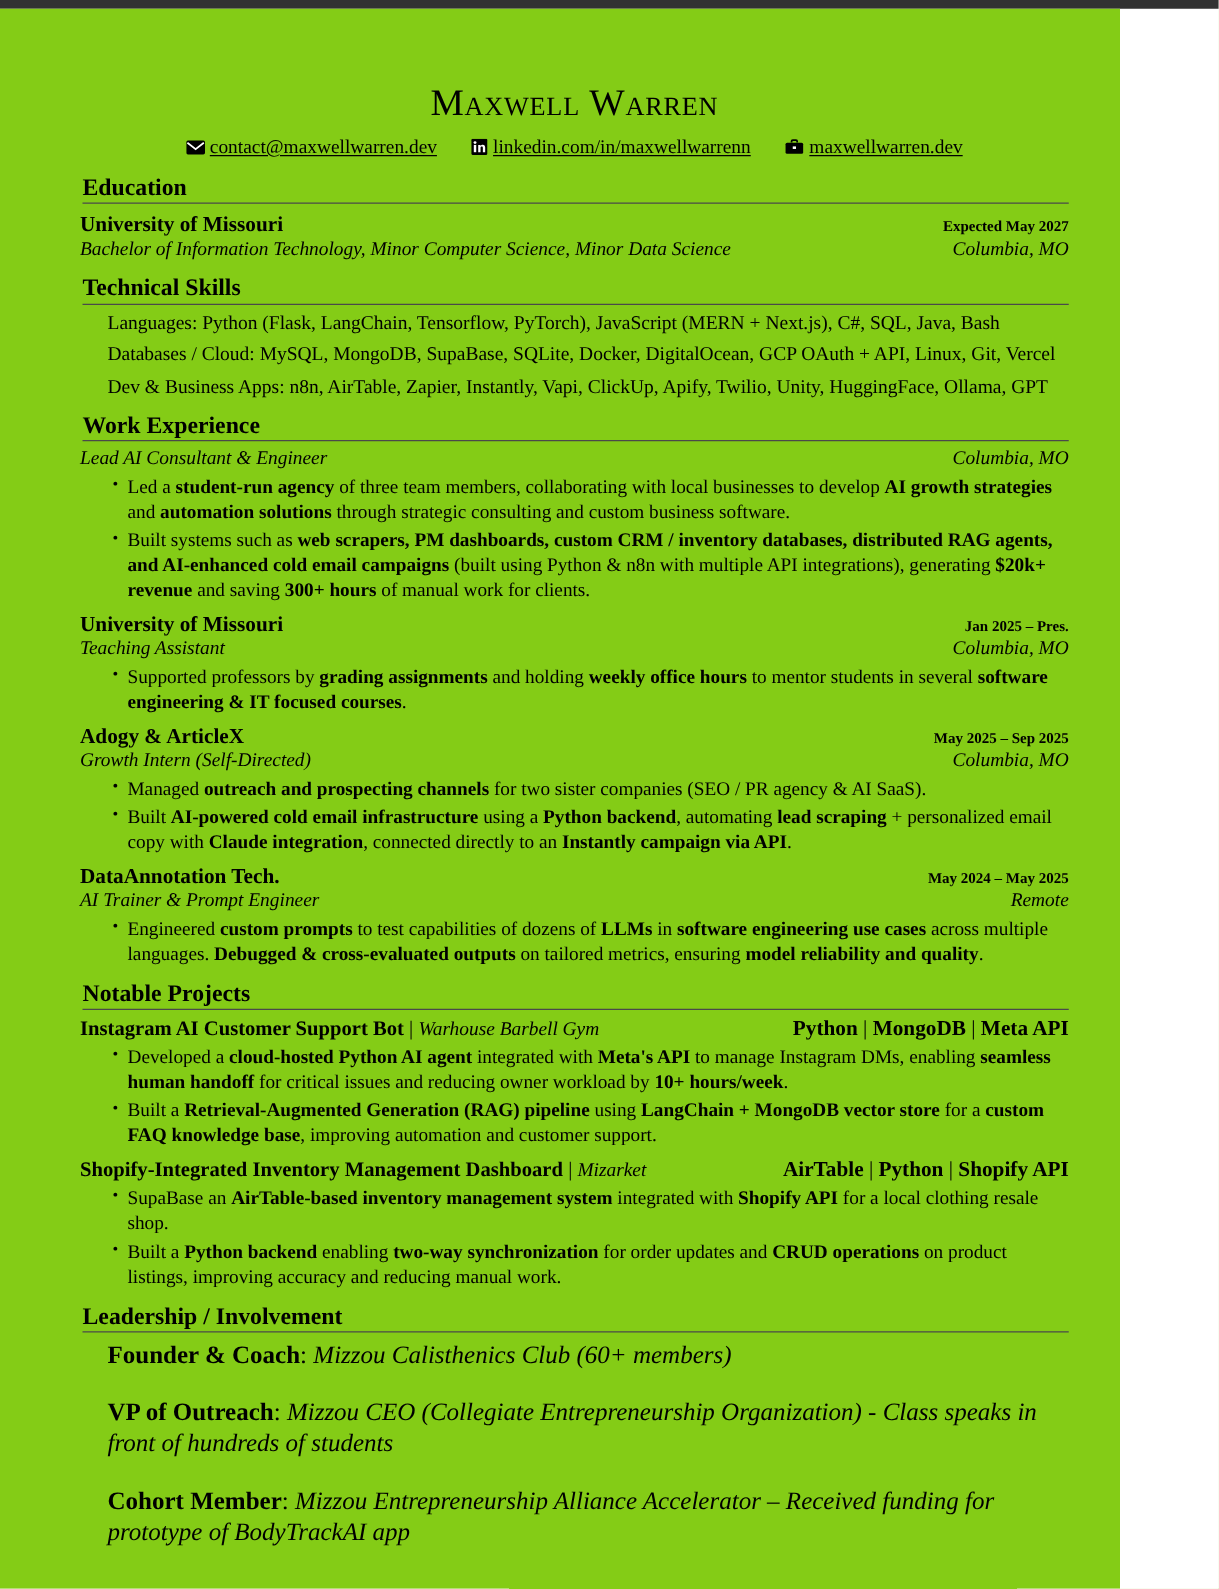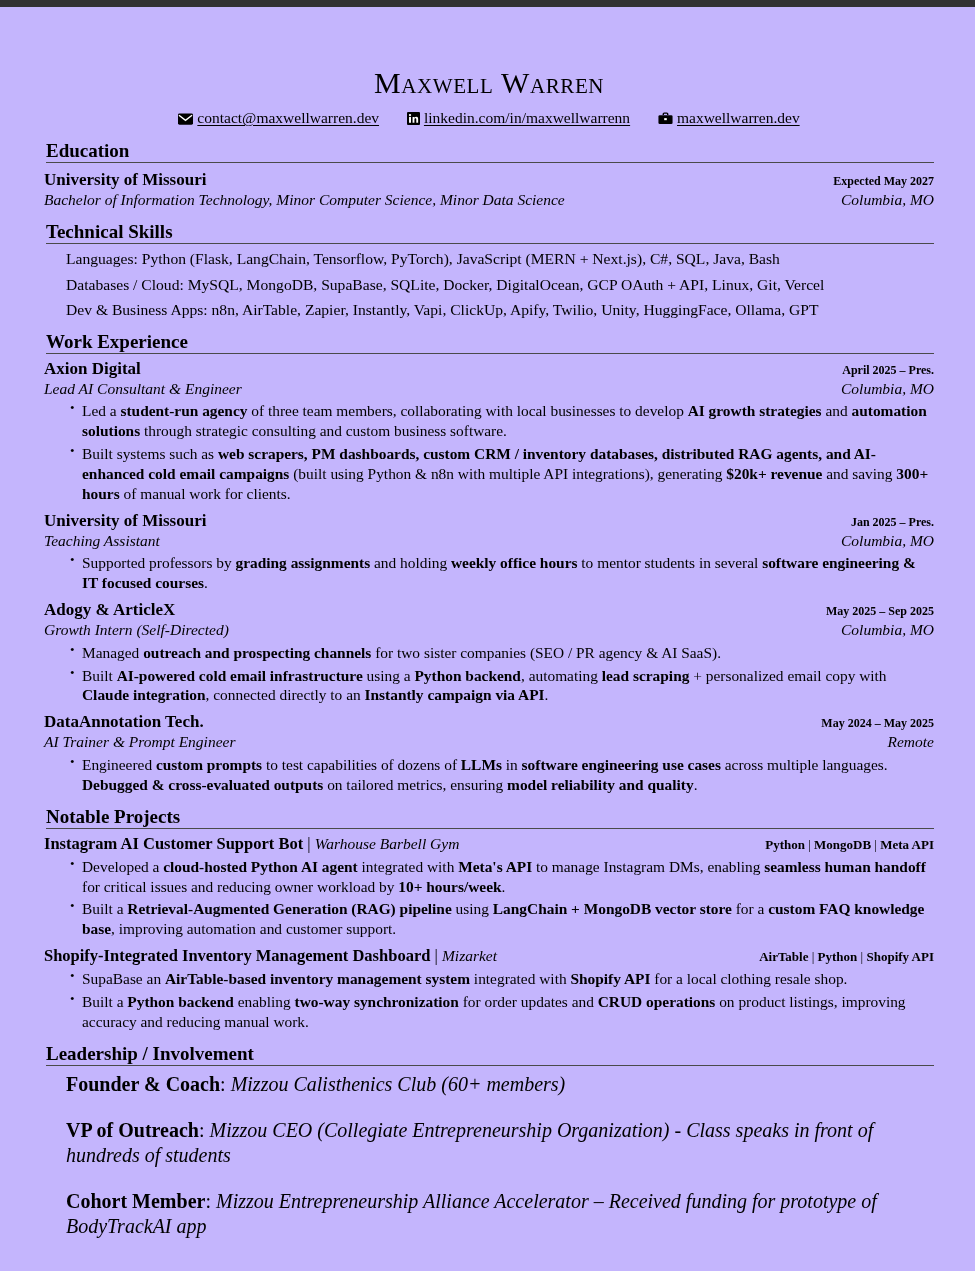--- a/index.html
+++ b/index.html
@@ -10,25 +10,25 @@
   body {
     font-family: "Liberation Serif", "DejaVu Serif", serif;
     color: #000000;
   }
   .viewer-topbar {
     height: 7px;
     background: #323232;
     width: 975px;
   }
   .page {
-    width: 975px;
+    width: 896px;
     min-height: 1264px;
-    background: #c4b5fd;
+    background: #84cc16;
     box-sizing: border-box;
-    padding: 48px 41px 20px 44px;
+    padding: 48px 41px 20px 64px;
     position: relative;
   }
 
   
   .name {
     text-align: center;
     font-size: 30px;
     letter-spacing: 0.6px;
     font-variant: small-caps;
     font-weight: normal;
@@ -147,21 +147,21 @@
     font-size: 16.5px;
     font-weight: bold;
   }
   .proj-sub {
     font-style: italic;
     font-weight: normal;
     font-size: 15.5px;
   }
   .proj-pipe { font-weight: normal; }
   .proj-stack {
-    font-size: 13px;
+    font-size: 17px;
     font-weight: bold;
     white-space: nowrap;
     text-align: left;
   }
   .proj-stack .sep { font-weight: normal; }
 
   
   .lead-row {
     font-size: 20px;
     line-height: 1.25;
@@ -242,24 +242,20 @@
         <span class="skill-cat">Dev &amp; Business Apps</span><span>: </span><span>n8n, AirTable, Zapier, Instantly, Vapi, ClickUp, Apify, Twilio, Unity, HuggingFace, Ollama, GPT</span>
       </div>
     </div>
   </div>
 
   <div class="section">
     <div class="section-title">Work Experience</div>
     <div id="work-entries">
         <div class="entry">
           <div class="entry-row">
-            <span class="entry-left-bold">Axion Digital</span>
-            <span class="entry-right-bold">April 2025 – Pres.</span>
-          </div>
-          <div class="entry-row">
             <span class="entry-left-italic">Lead AI Consultant &amp; Engineer</span>
             <span class="entry-right-italic">Columbia, MO</span>
           </div>
           <ul class="bullets">
             <li><span>Led a </span><span class="b">student-run agency</span><span> of three team members, collaborating with local businesses to develop </span><span class="b">AI growth strategies</span><span> and </span><span class="b">automation solutions</span><span> through strategic consulting and custom business software.</span></li>
             <li><span>Built systems such as </span><span class="b">web scrapers, PM dashboards, custom CRM / inventory databases, distributed RAG agents, and AI-enhanced cold email campaigns</span><span> (built using Python &amp; n8n with multiple API integrations), generating </span><span class="b">$20k+ revenue</span><span> and saving </span><span class="b">300+ hours</span><span> of manual work for clients.</span></li>
           </ul>
         </div>
         <div class="entry">
           <div class="entry-row">

